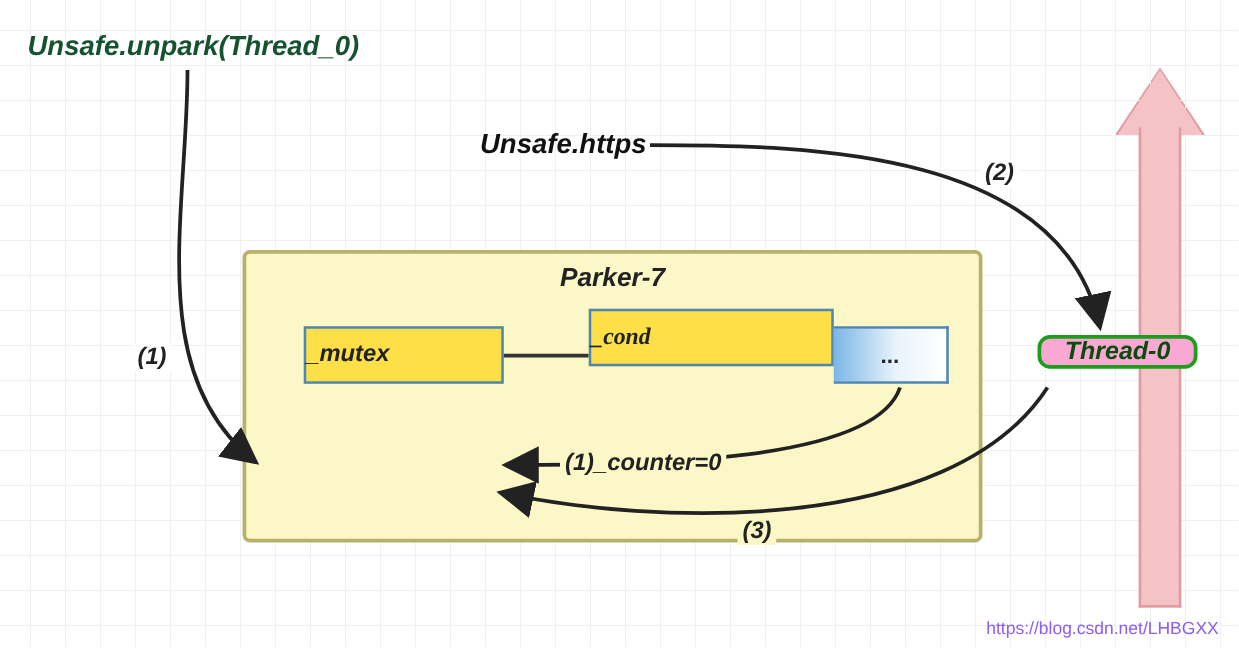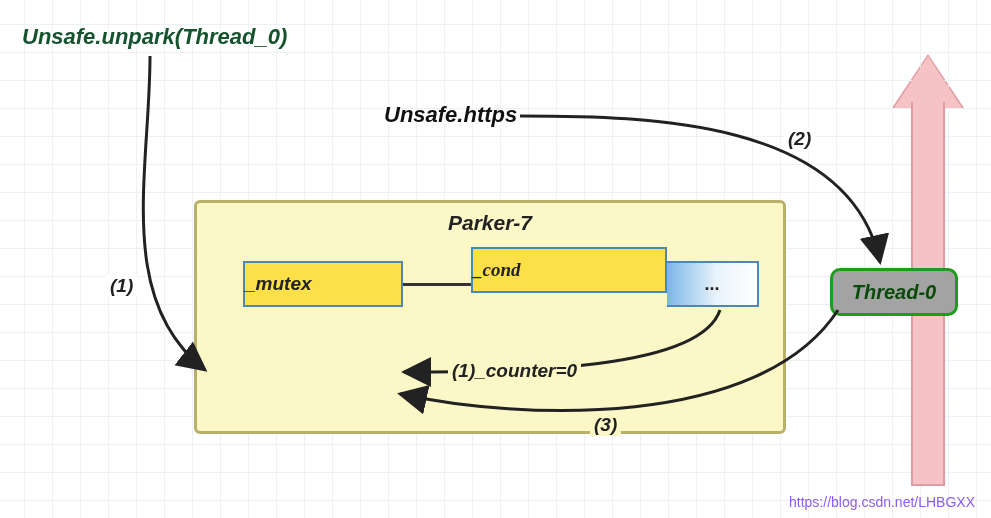--- a/index.html
+++ b/index.html
@@ -86,22 +86,22 @@
 
   .link-line {
     position: absolute;
     top: 80px; left: 206px; width: 68px; height: 0;
     border-top: 3px solid #333;
   }
 
   .thread {
     position: absolute;
     top: 268px; left: 830px;
-    width: 128px; height: 48px;
-    background: #a3a3a3;
+    width: 128px; height: 27px;
+    background: #f9a8d4;
     border: 3px solid #1e9c1e;
     border-radius: 10px;
     display: flex; align-items: center; justify-content: center;
     font-size: 20px; font-style: italic; font-weight: 700;
     color: #0a4a0a;
   }
 
   .big-arrow {
     position: absolute;
     top: 56px; left: 900px;

